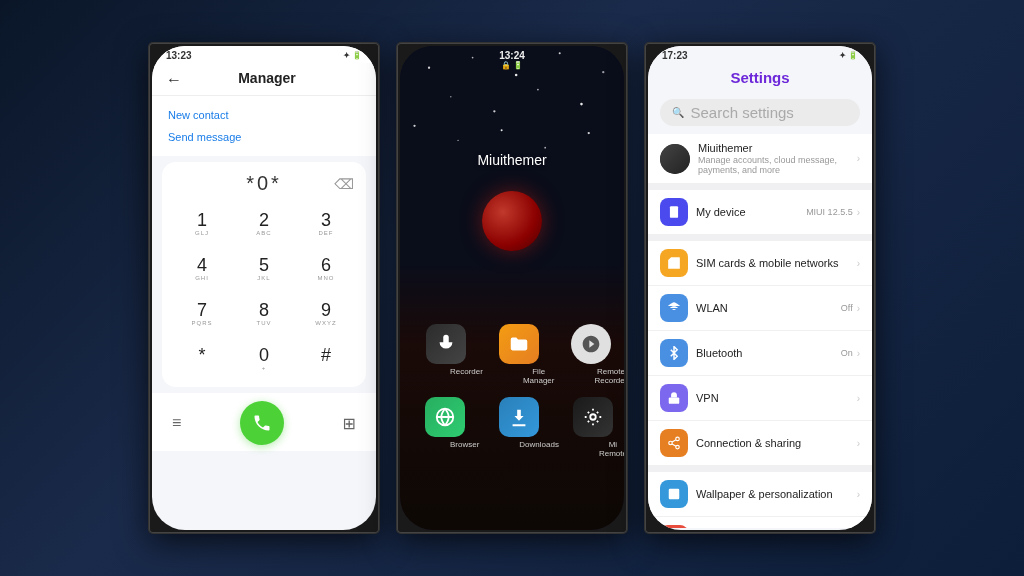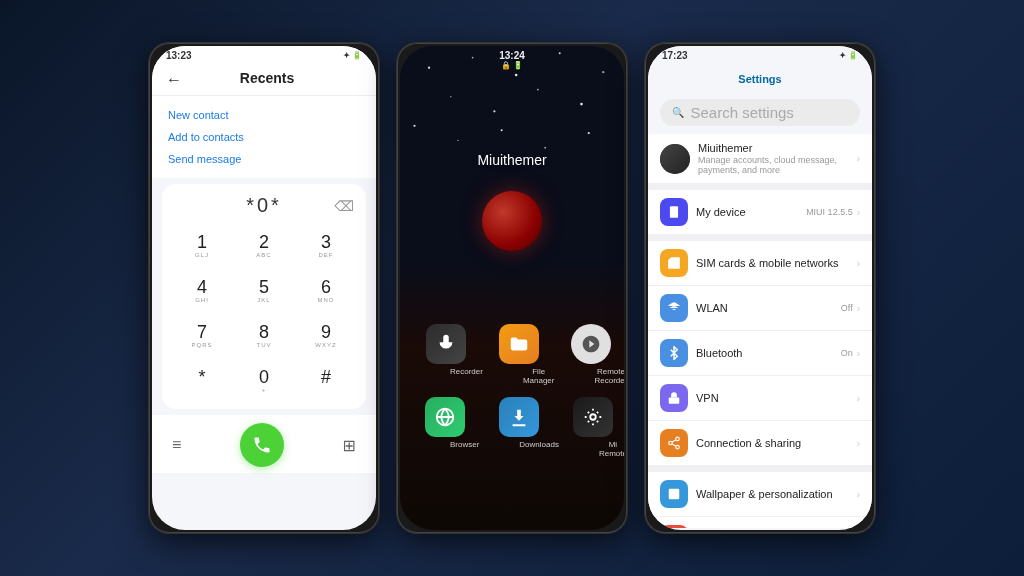--- a/index.html
+++ b/index.html
@@ -13,21 +13,21 @@
       gap: 18px;
       font-family: 'Segoe UI', Arial, sans-serif;
       overflow: hidden;
     }
 
     
     .phone {
       width: 230px;
       height: 490px;
       background: #1a1a1a;
-      border-radius: 20px;
+      border-radius: 4px;
       padding: 3px;
       box-shadow: 0 0 0 1px #333, 0 8px 32px rgba(0,0,0,0.7), inset 0 0 0 1px #444;
       position: relative;
       flex-shrink: 0;
     }
     .phone-inner {
       width: 100%;
       height: 100%;
       border-radius: 33px;
       overflow: hidden;
@@ -250,21 +250,21 @@
 
     
     .phone3 .phone-inner { background: #f5f6fa; }
     .phone3 .status-bar { background: #f5f6fa; color: #333; }
 
     .settings-header {
       background: #f5f6fa;
       padding: 6px 14px 8px;
       text-align: center;
     }
-    .settings-title { font-size: 11px; font-weight: 600; color: #0369a1; }
+    .settings-title { font-size: 15px; font-weight: 600; color: #6d28d9; }
 
     .search-bar {
       background: #ebebeb;
       border-radius: 20px;
       margin: 4px 12px 8px;
       padding: 5px 12px;
       display: flex;
       align-items: center;
       gap: 6px;
     }
@@ -343,26 +343,25 @@
     <div class="status-bar">
       <span class="time">13:23</span>
       <div class="status-icons">
         <span>✦</span>
         <span>🔋</span>
       </div>
     </div>
 
     <div class="recents-header">
       <span class="back-arrow">←</span>
-      <span class="recents-title">Recents</span>
+      <span class="recents-title">Manager</span>
     </div>
 
     <div class="recents-actions">
       <div class="recents-action-item">New contact</div>
-      <div class="recents-action-item">Add to contacts</div>
       <div class="recents-action-item">Send message</div>
     </div>
 
     <div class="dialer-section">
       <div class="dial-display">
         <span class="dial-input">*0*</span>
         <span class="backspace-btn">⌫</span>
       </div>
       <div class="dial-grid">
         <div class="dial-key">

